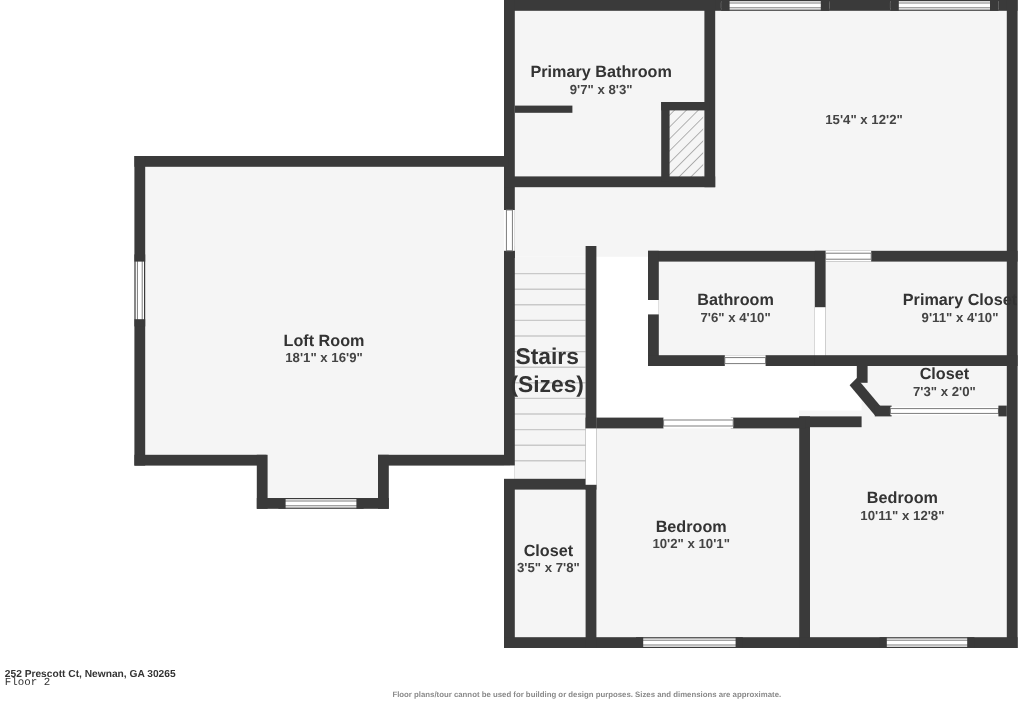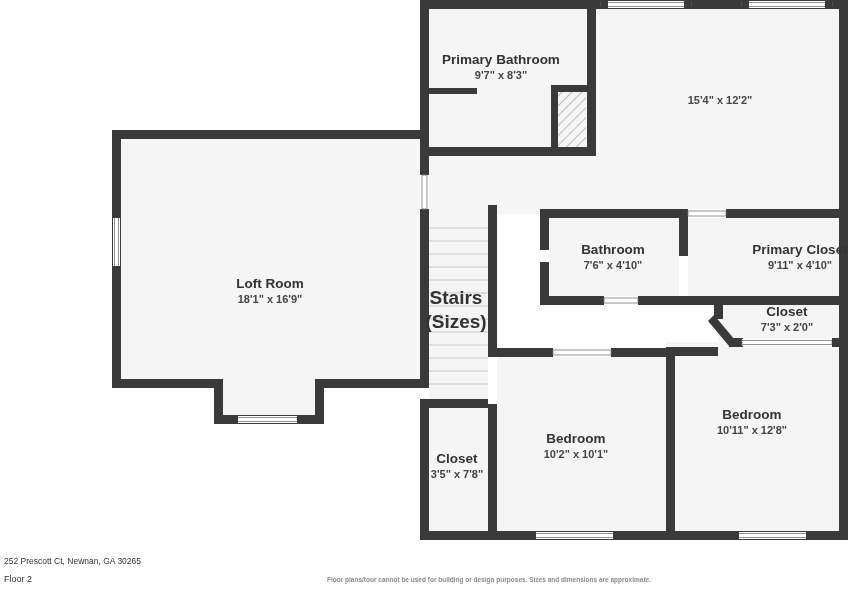--- a/index.html
+++ b/index.html
@@ -4,22 +4,22 @@
 <style>
   html,body{margin:0;padding:0;background:#ffffff;}
   body{width:854px;height:600px;font-family:"Liberation Sans",sans-serif;overflow:hidden;}
   #plan-wrap{position:relative;width:854px;height:600px;background:#ffffff;}
   #plan-svg{position:absolute;left:0;top:0;}
   .lbl{position:absolute;text-align:center;color:#333333;line-height:1.25;}
   .lbl .nm{font-size:13.5px;font-weight:bold;color:#333333;display:block;white-space:nowrap;}
   .lbl .dm{font-size:11px;font-weight:bold;color:#444444;display:block;white-space:nowrap;}
   .lbl.stairs .nm{font-size:19px;}
   #footer{position:absolute;left:0;top:556px;width:854px;height:44px;background:#ffffff;}
-  #addr{position:absolute;left:4px;top:0px;font-size:8.5px;font-weight:normal;color:#333333;white-space:nowrap;}
-  #floor{position:absolute;left:4px;top:18px;font-size:9px;font-weight:normal;color:#333333;white-space:nowrap;}
+  #addr{position:absolute;left:4px;top:0px;font-size:8.5px;font-weight:bold;color:#333333;white-space:nowrap;}
+  #floor{position:absolute;left:4px;top:8px;font-size:9px;font-weight:normal;color:#333333;white-space:nowrap;font-family:Liberation Mono, monospace;}
   #disc{position:absolute;left:327px;top:20px;font-size:6.5px;font-weight:bold;color:#8a8a8a;white-space:nowrap;}
 </style>
 </head>
 <body>
 
 <div id="plan-wrap">
 
   <svg id="plan-svg" width="854" height="600" viewBox="0 0 854 600">
 
     <g>

